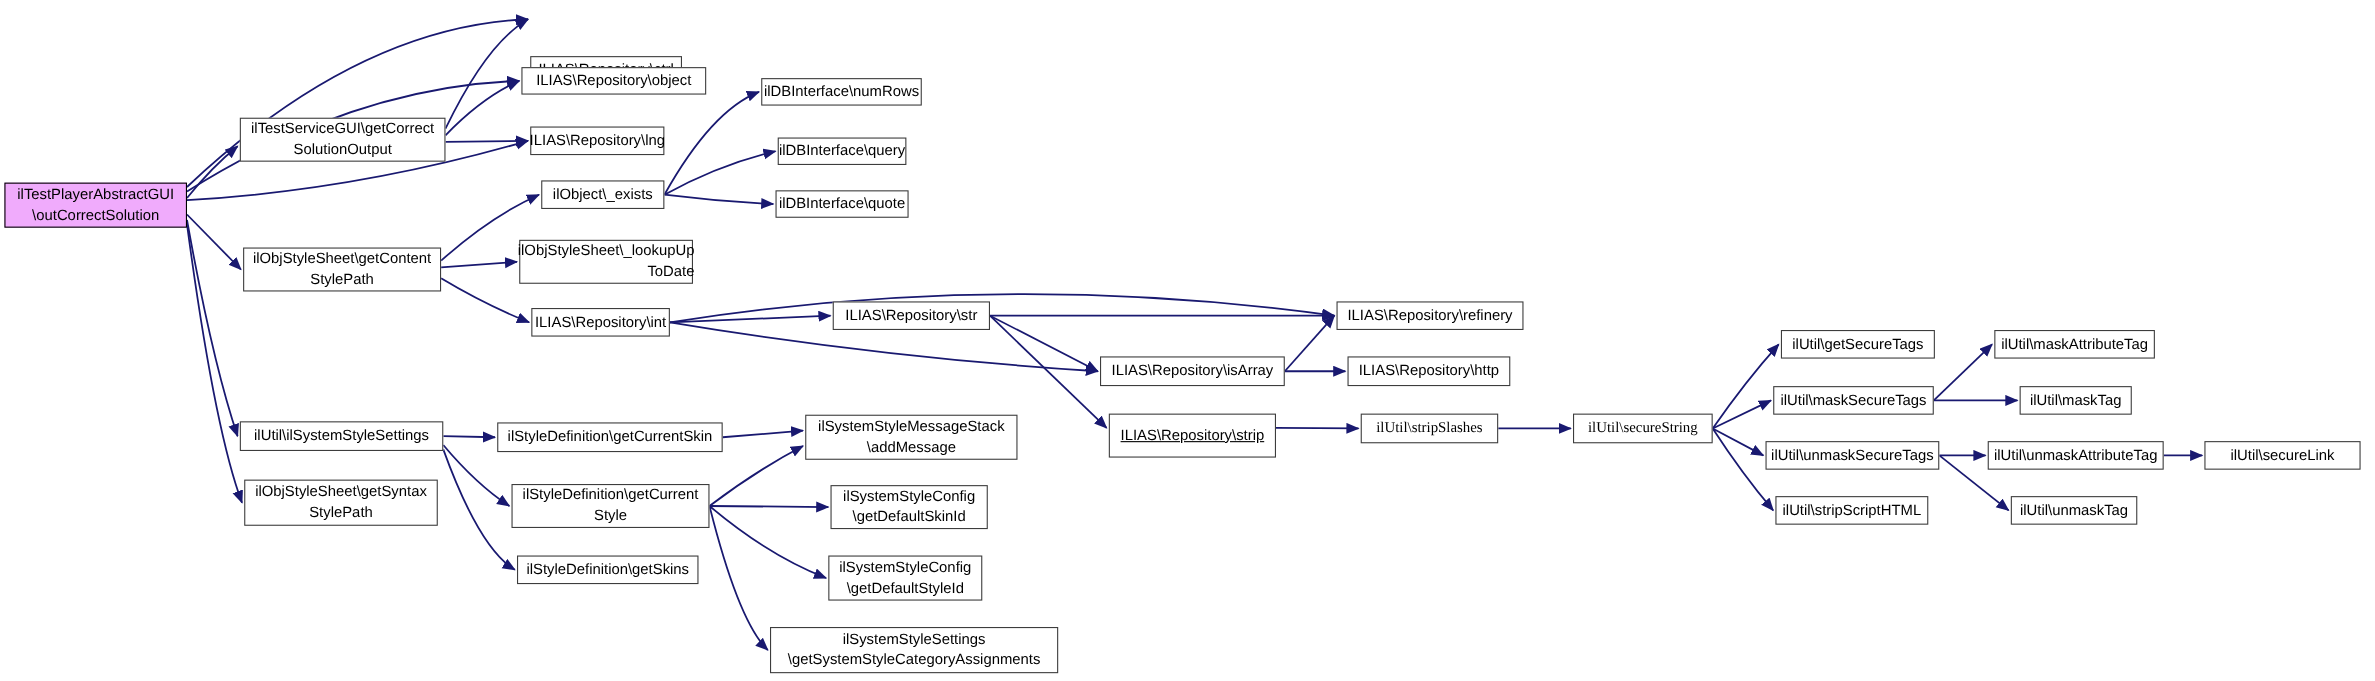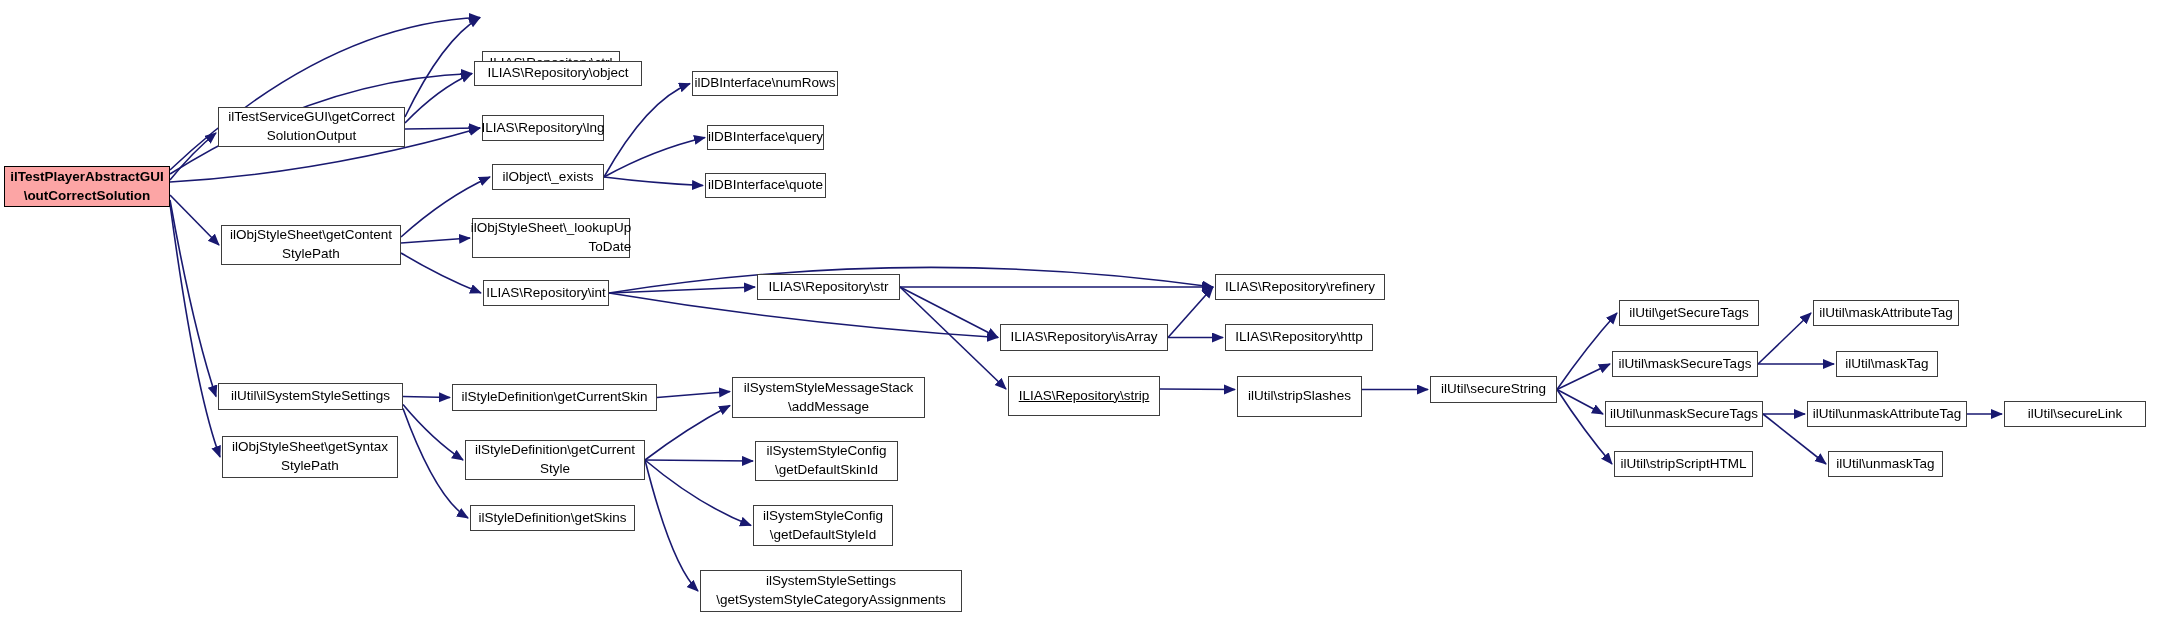--- a/index.html
+++ b/index.html
@@ -3,21 +3,21 @@
 <meta charset="utf-8">
 <style>
   html,body{margin:0;padding:0;background:#ffffff;}
   #wrap{position:relative;width:2159px;height:619px;overflow:hidden;
         font-family:"Liberation Sans",sans-serif;background:#ffffff;}
   #edges{position:absolute;left:0;top:0;width:2159px;height:619px;}
   .node{position:absolute;display:flex;align-items:center;justify-content:center;
         text-align:center;white-space:pre-line;background:#ffffff;
         border:1.5px solid #3d3d3d;font-size:13.5px;line-height:1.4;color:#000000;
         box-sizing:border-box;cursor:pointer;}
-  .node.root{background:#fca5a5;border-color:#000000;font-weight:bold;}
+  .node.root{background:#f0abfc;border-color:#000000;}
   .edge{fill:none;stroke:#191970;stroke-width:1.6;}
 </style>
 </head>
 <body>
 
 <div id="wrap">
   <svg id="edges" width="2159" height="619" viewBox="0 0 2159 619" xmlns="http://www.w3.org/2000/svg">
     <defs>
       <marker id="arrow" markerUnits="userSpaceOnUse" markerWidth="14" markerHeight="12" refX="11" refY="5" orient="auto">
         <path d="M0,0 L12,5 L0,10 z" fill="#191970"></path>
@@ -82,22 +82,22 @@
       <div class="node" style="left: 221px; top: 225px; width: 180px; height: 40px;">ilObjStyleSheet\getContent
 StylePath</div>
       <div class="node" style="left: 472px; top: 218px; width: 158px; height: 40px; text-align: right;">ilObjStyleSheet\_lookupUp
 ToDate</div>
       <div class="node" style="left: 483px; top: 280px; width: 126px; height: 26px;">ILIAS\Repository\int</div>
       <div class="node" style="left: 757px; top: 274px; width: 143px; height: 26px;">ILIAS\Repository\str</div>
       <div class="node" style="left: 1215px; top: 274px; width: 170px; height: 26px;">ILIAS\Repository\refinery</div>
       <div class="node" style="left: 1000px; top: 324px; width: 168px; height: 27px;">ILIAS\Repository\isArray</div>
       <div class="node" style="left: 1225px; top: 324px; width: 148px; height: 27px;">ILIAS\Repository\http</div>
       <div class="node" style="left: 1008px; top: 376px; width: 152px; height: 40px; text-decoration: underline;">ILIAS\Repository\strip</div>
-      <div class="node" style="left: 1237px; top: 376px; width: 125px; height: 41px;">ilUtil\stripSlashes</div>
-      <div class="node" style="left: 1430px; top: 376px; width: 127px; height: 27px;">ilUtil\secureString</div>
+      <div class="node" style="left: 1237px; top: 376px; width: 125px; height: 27px; font-family: Liberation Serif, serif;">ilUtil\stripSlashes</div>
+      <div class="node" style="left: 1430px; top: 376px; width: 127px; height: 27px; font-family: Liberation Serif, serif;">ilUtil\secureString</div>
       <div class="node" style="left: 1619px; top: 300px; width: 140px; height: 26px;">ilUtil\getSecureTags</div>
       <div class="node" style="left: 1813px; top: 300px; width: 146px; height: 26px;">ilUtil\maskAttributeTag</div>
       <div class="node" style="left: 1612px; top: 351px; width: 146px; height: 26px;">ilUtil\maskSecureTags</div>
       <div class="node" style="left: 1836px; top: 351px; width: 102px; height: 26px;">ilUtil\maskTag</div>
       <div class="node" style="left: 1605px; top: 401px; width: 158px; height: 26px;">ilUtil\unmaskSecureTags</div>
       <div class="node" style="left: 1807px; top: 401px; width: 160px; height: 26px;">ilUtil\unmaskAttributeTag</div>
       <div class="node" style="left: 2004px; top: 401px; width: 142px; height: 26px;">ilUtil\secureLink</div>
       <div class="node" style="left: 1614px; top: 451px; width: 139px; height: 26px;">ilUtil\stripScriptHTML</div>
       <div class="node" style="left: 1828px; top: 451px; width: 115px; height: 26px;">ilUtil\unmaskTag</div>
       <div class="node" style="left: 218px; top: 383px; width: 185px; height: 27px;">ilUtil\ilSystemStyleSettings</div>

